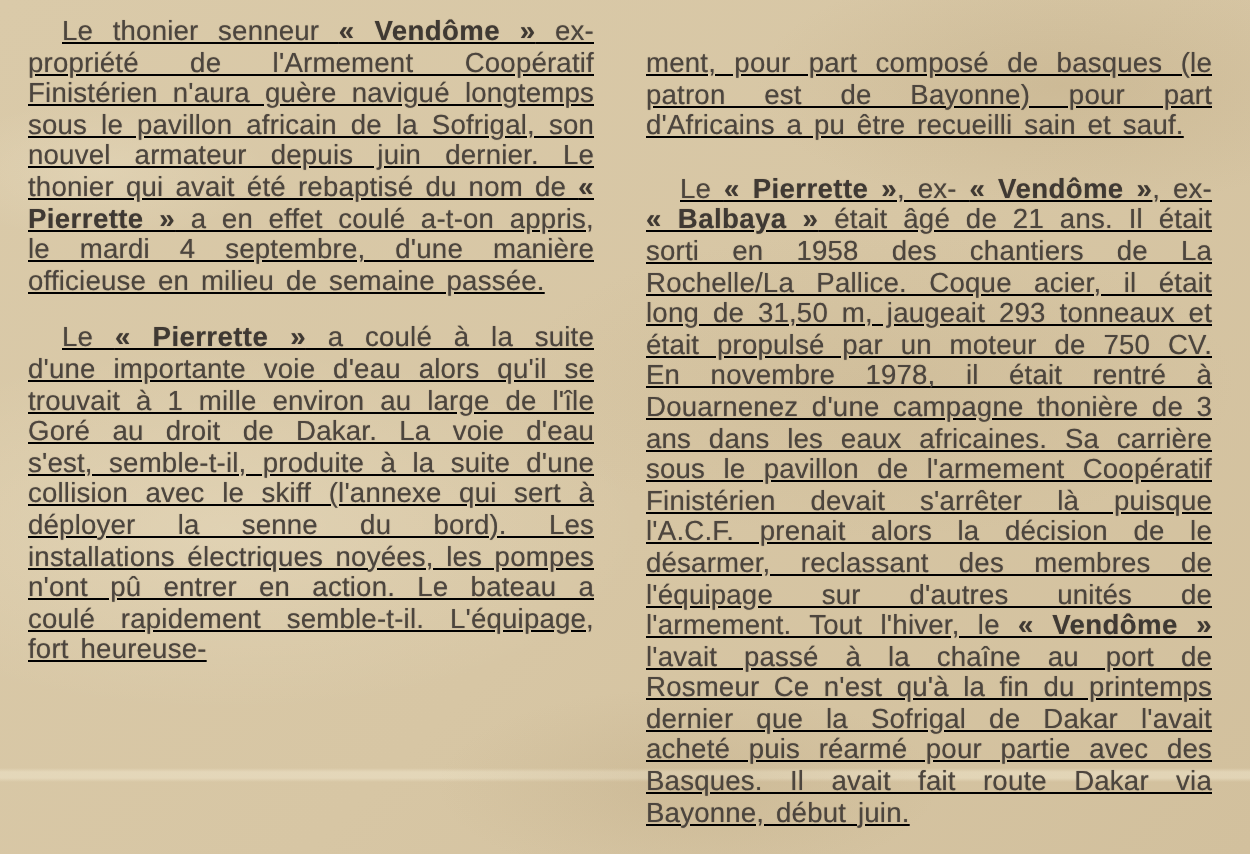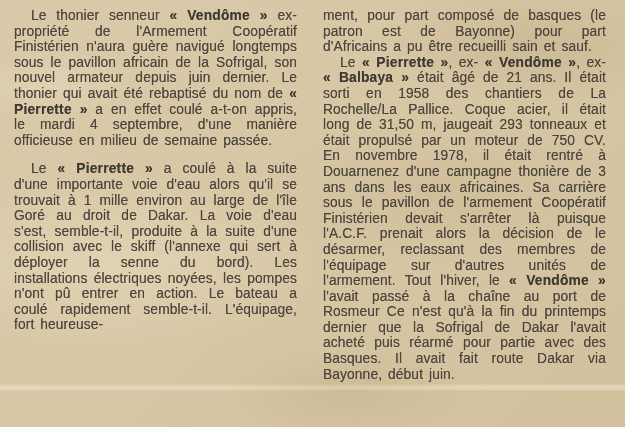--- a/index.html
+++ b/index.html
@@ -22,37 +22,38 @@
       radial-gradient(ellipse 120px 50px  at 8% 20%,  rgba(255,248,228,0.18), transparent 70%),
       linear-gradient(to bottom, transparent 0 384px, rgba(238,228,202,0.55) 386px 389px, transparent 391px),
       linear-gradient(135deg, #dacaa9 0%, #d7c6a4 55%, #d2c09d 100%);
     box-sizing: border-box;
   }
   .columns {
     display: flex;
     gap: 26px;
     padding: 8px 15px 0 14px;
     box-sizing: border-box;
+    text-decoration: underline;
   }
   .column {
     width: 283px;
     flex: 0 0 283px;
   }
   p.para {
     margin: 0;
     text-align: justify;
     font-size: 13.8px;
     line-height: 15.6px;
     color: #4c453e;
     word-spacing: 2px;
     letter-spacing: 0.1px;
     text-shadow: 0 0 0.5px rgba(62,52,42,0.55);
   }
   .col-left p.para + p.para { margin-top: 13px; }
-  .col-right p.para { margin-top: 0; }
+  .col-right p.para { margin-top: 16px; }
   p.para.indent { text-indent: 17px; }
   .run.bold {
     font-weight: 700;
     color: #3f3933;
     letter-spacing: 0.2px;
   }
 </style>
 </head>
 <body>
 

